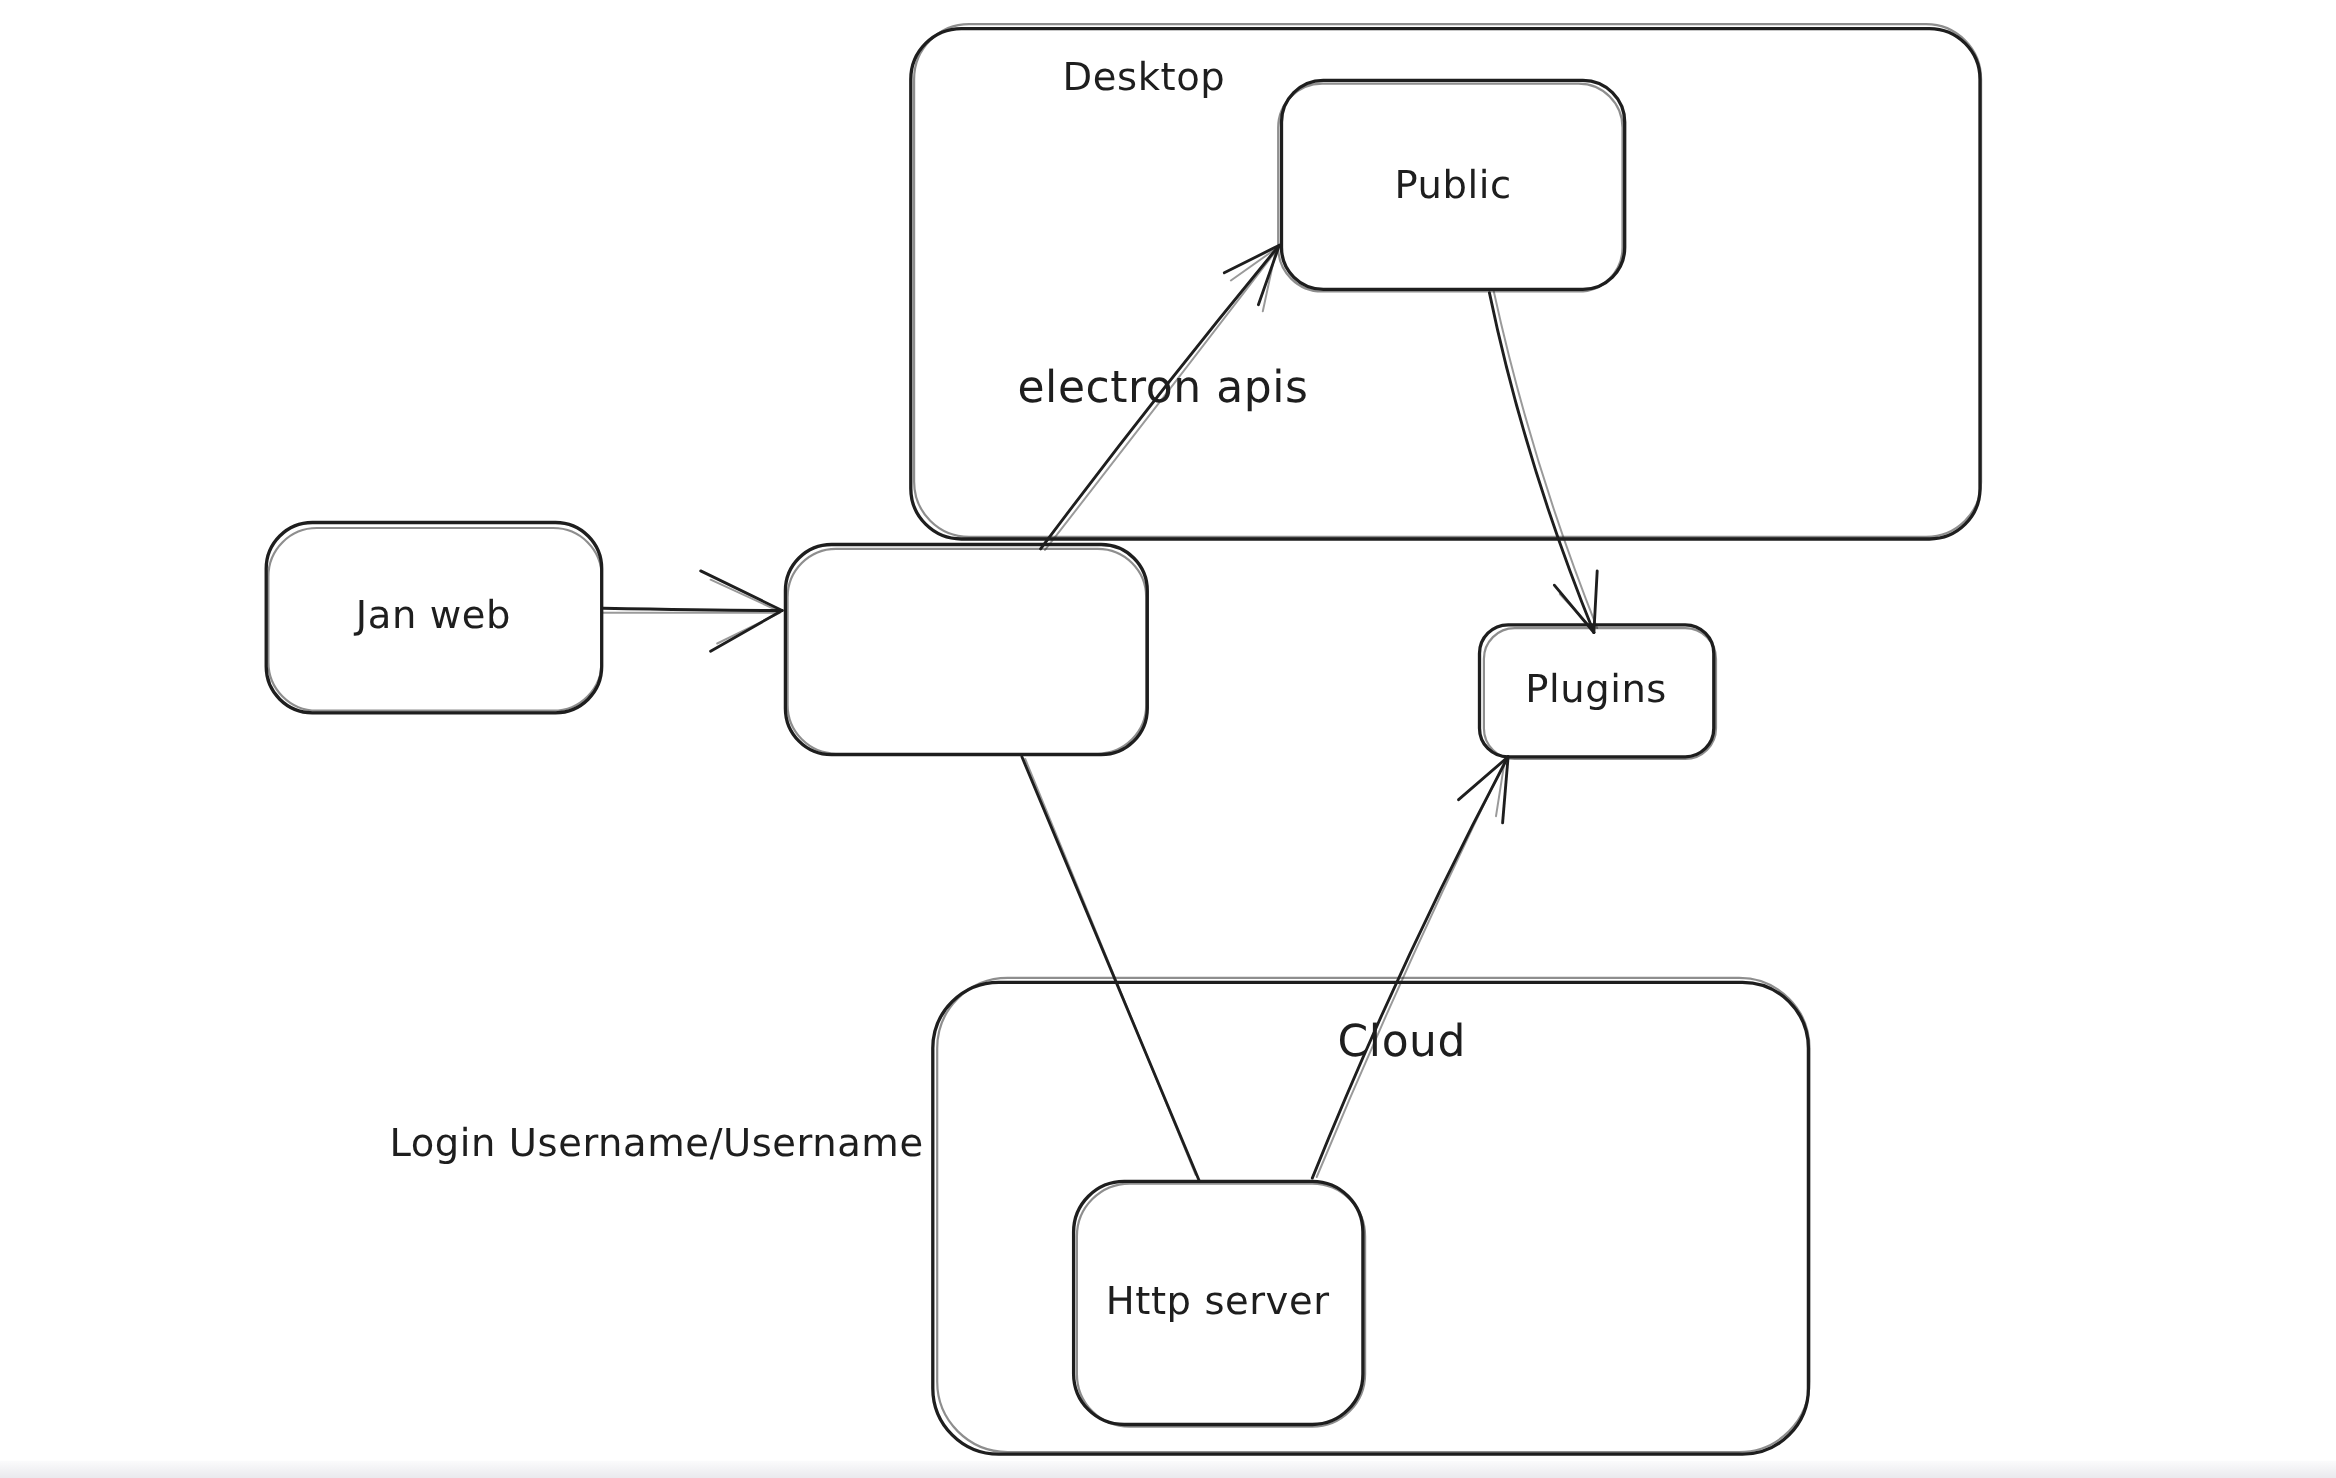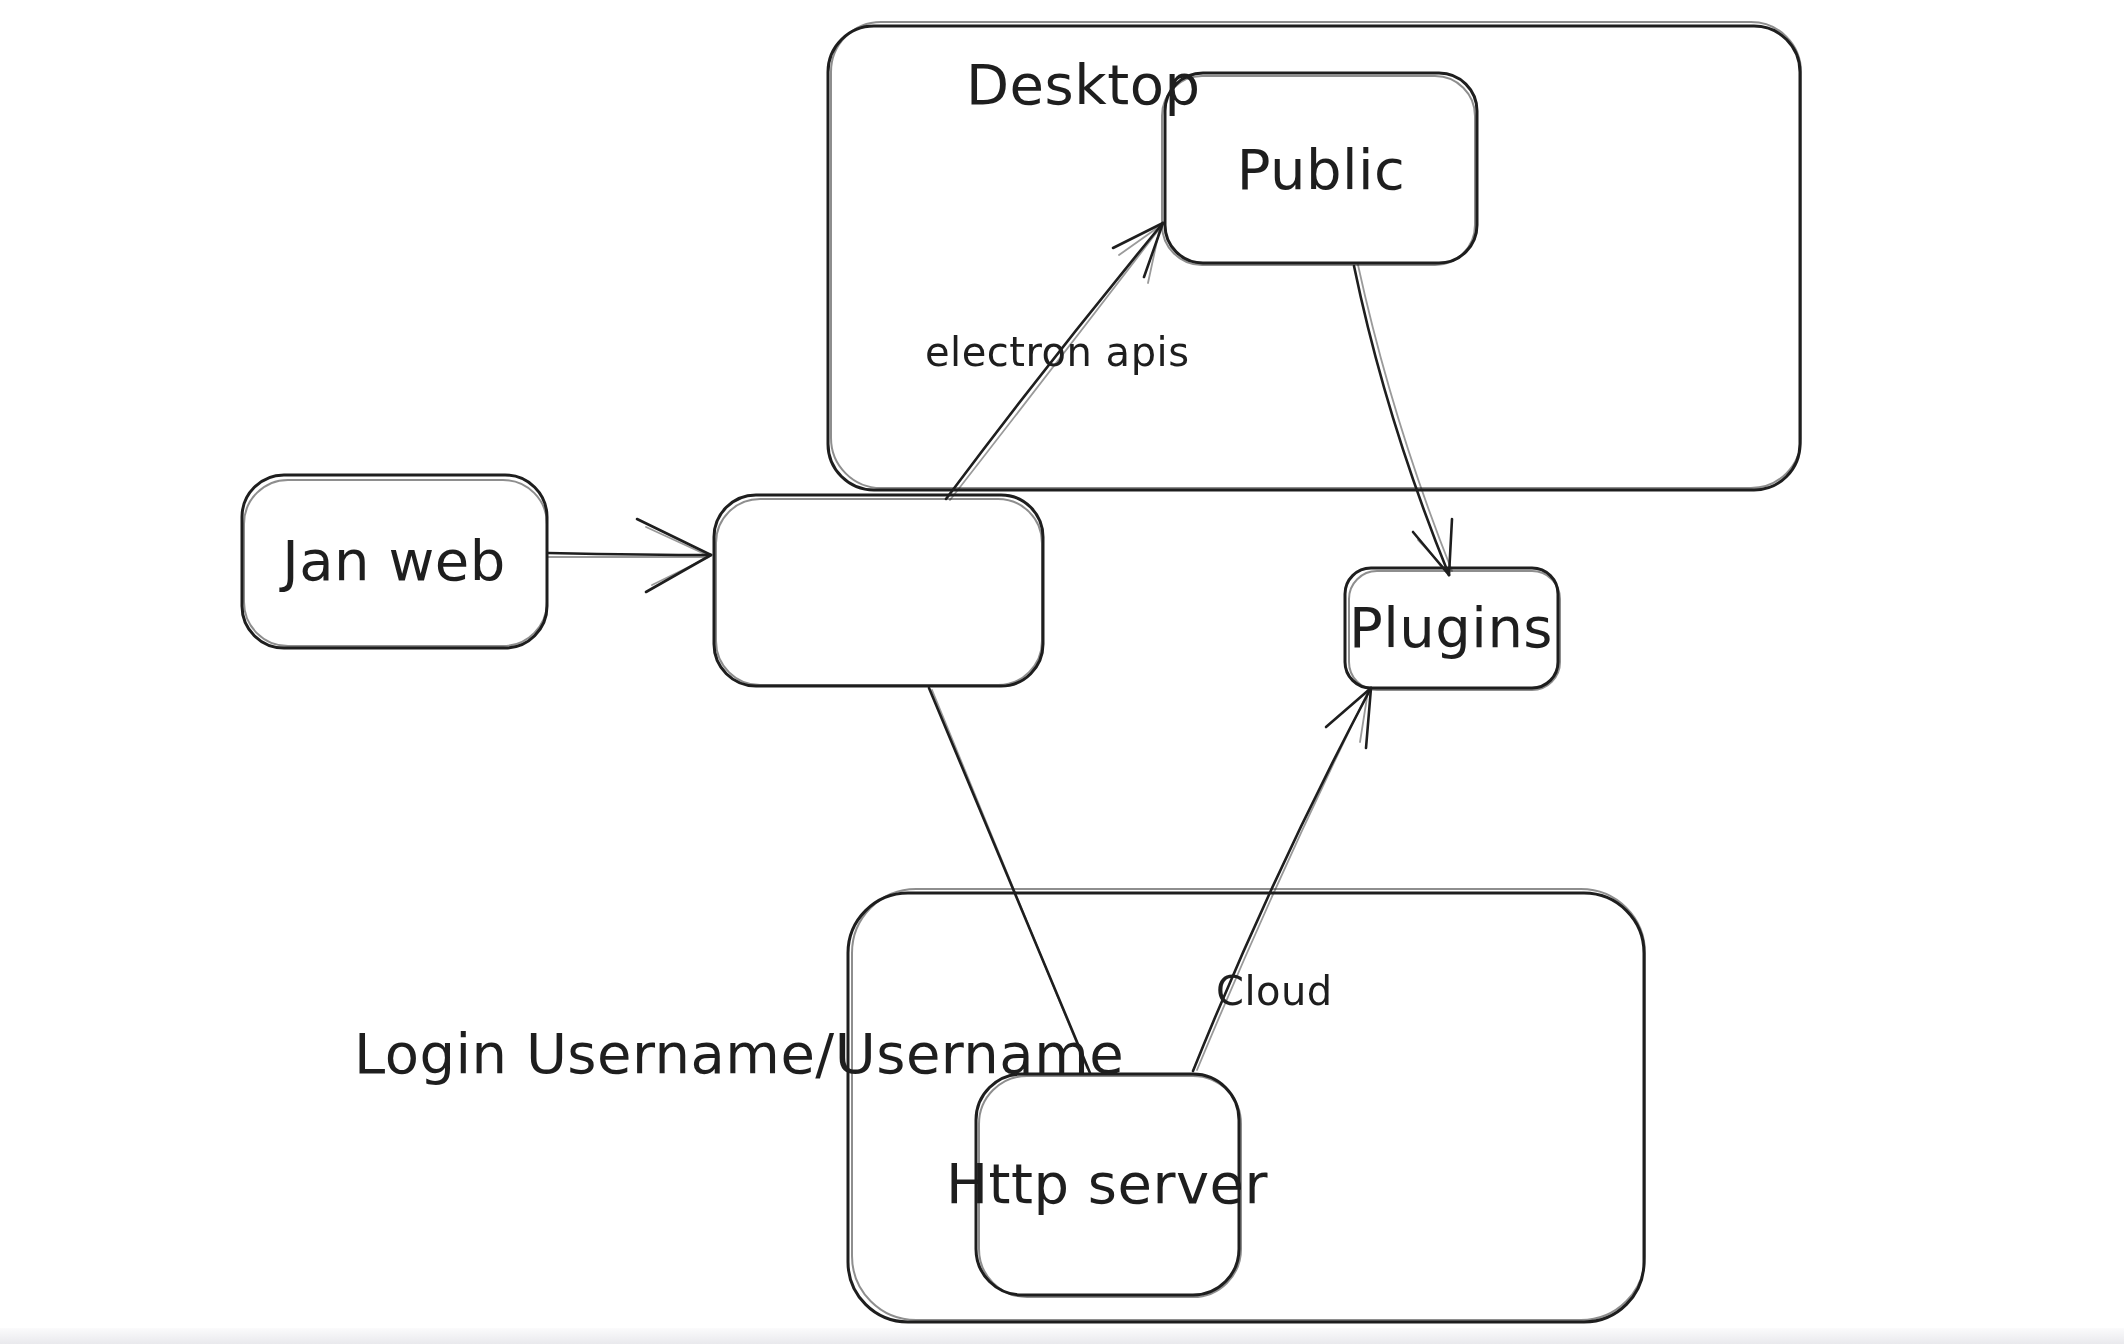--- a/index.html
+++ b/index.html
@@ -46,21 +46,21 @@
     fill: none;
     stroke: #1e1e1e;
     stroke-width: 1.8;
     stroke-opacity: 0.45;
     stroke-linecap: round;
   }
   .lbl {
     position: absolute;
     white-space: nowrap;
     color: #1e1e1e;
-    font-size: 56px;
+    font-size: 35px;
     line-height: 1.25;
     letter-spacing: 0.5px;
     user-select: none;
   }
   .lbl.centered {
     transform: translate(-50%, -50%);
   }
   .lbl.small {
     font-size: 40px;
   }
@@ -157,21 +157,21 @@
 
   <div class="lbl" style="left:966px; top:50px;">Desktop</div>
 
   <div class="lbl centered" style="left:1321px; top:170px;">Public</div>
 
   <div class="lbl centered" style="left:394px; top:561px;">Jan web</div>
 
 
   <div class="lbl centered" style="left:1451px; top:628px;">Plugins</div>
 
-  <div class="lbl small" style="left:1216px; top:922px;margin-top:44px;">Cloud</div>
+  <div class="lbl small" style="left:1216px; top:922px;">Cloud</div>
 
   <div class="lbl small" style="left:925px; top:327px;">electron apis</div>
 
   <div class="lbl centered" style="left:1107px; top:1184px;">Http server</div>
 
 
 
   <div class="lbl" style="left:354px; top:1019px;">Login Username/Username</div>
 
   <div id="bottom-strip"></div>

